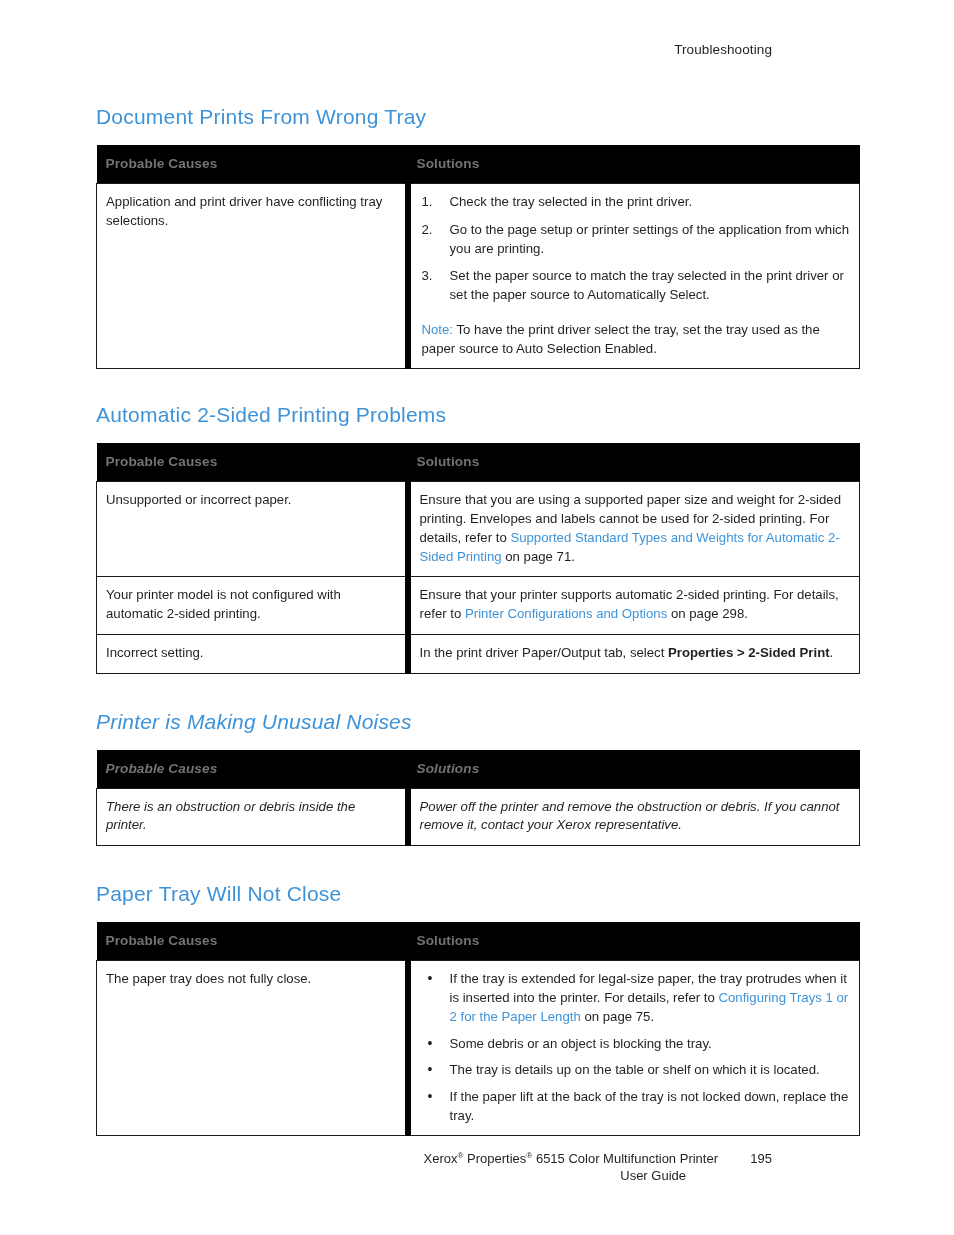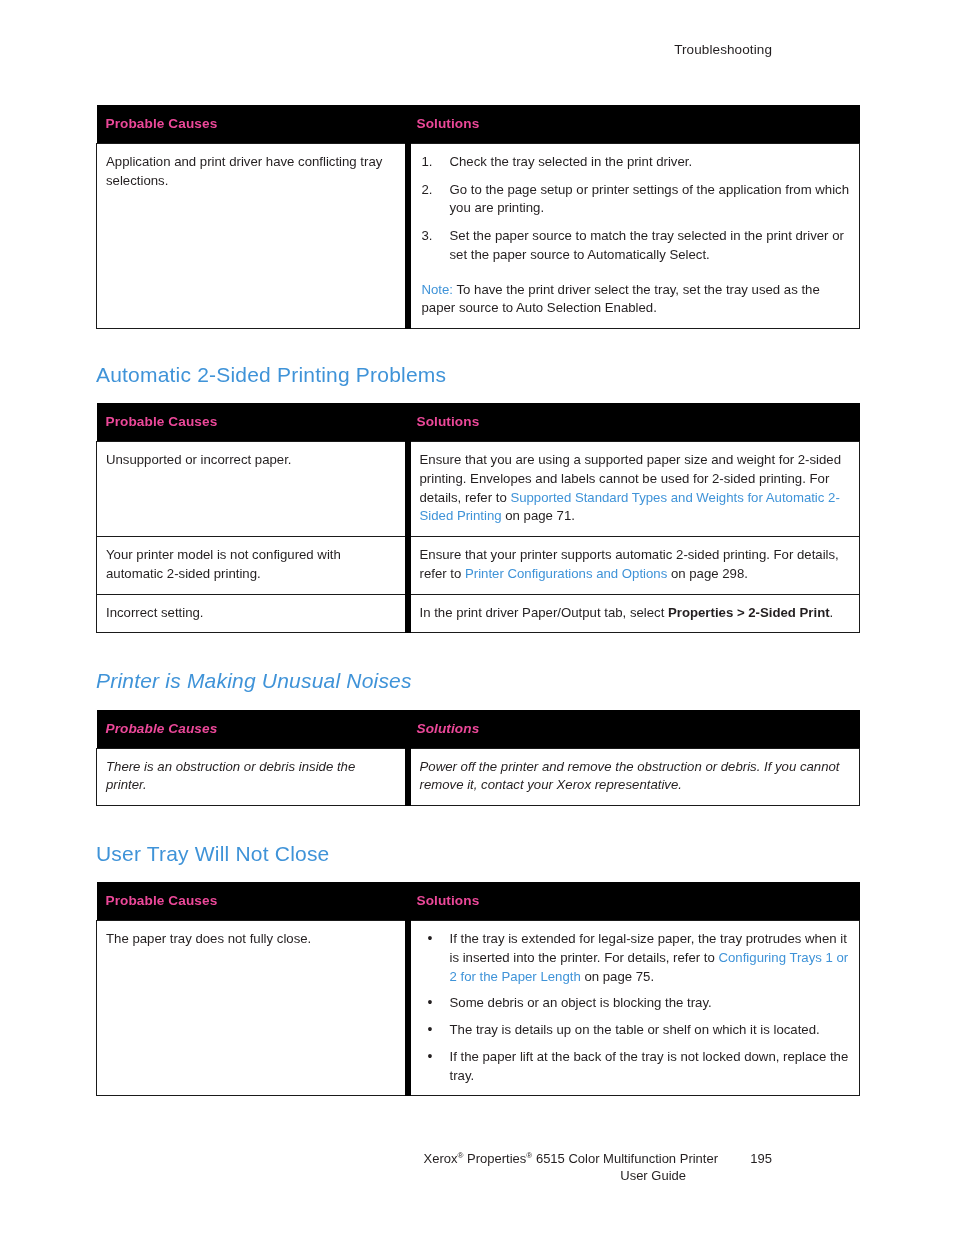--- a/index.html
+++ b/index.html
@@ -60,21 +60,21 @@
     width: 763px;
     border-collapse: collapse;
     table-layout: fixed;
     font-size: 13.2px;
   }
   table.pc-table col.c1 { width: 311px; }
   table.pc-table col.c2 { width: 452px; }
 
   table.pc-table thead th {
     background: #000000;
-    color: #ec4899;
+    color: #737373;
     font-weight: bold;
     text-align: left;
     padding: 11px 9px 12px 9px;
     font-size: 13.6px;
     letter-spacing: 0.1px;
     border: none;
   }
   table.pc-table tbody td {
     border: 1px solid #1a1a1a;
     border-top: none;
@@ -172,20 +172,21 @@
 </head>
 <body>
 
 <div class="page">
 
   <div class="running-header">Troubleshooting</div>
 
   <div class="content">
 
     <div class="section sec1">
+      <h2 class="section-heading">Document Prints From Wrong Tray</h2>
       <table class="pc-table">
         <colgroup>
             <col class="c1">
             <col class="c2">
           </colgroup>
         <thead>
           <tr>
             <th>Probable Causes</th>
             <th>Solutions</th>
           </tr>
@@ -260,21 +261,21 @@
             <td class="cause">There is an obstruction or debris inside the printer.</td>
             <td class="solution">
               <p class="sol-para"><span>Power off the printer and remove the obstruction or debris. If you cannot remove it, contact your Xerox representative.</span></p>
             </td>
           </tr>
         </tbody>
       </table>
     </div>
 
     <div class="section sec4">
-      <h2 class="section-heading">User Tray Will Not Close</h2>
+      <h2 class="section-heading">Paper Tray Will Not Close</h2>
       <table class="pc-table">
         <colgroup>
             <col class="c1">
             <col class="c2">
           </colgroup>
         <thead>
           <tr>
             <th>Probable Causes</th>
             <th>Solutions</th>
           </tr>

